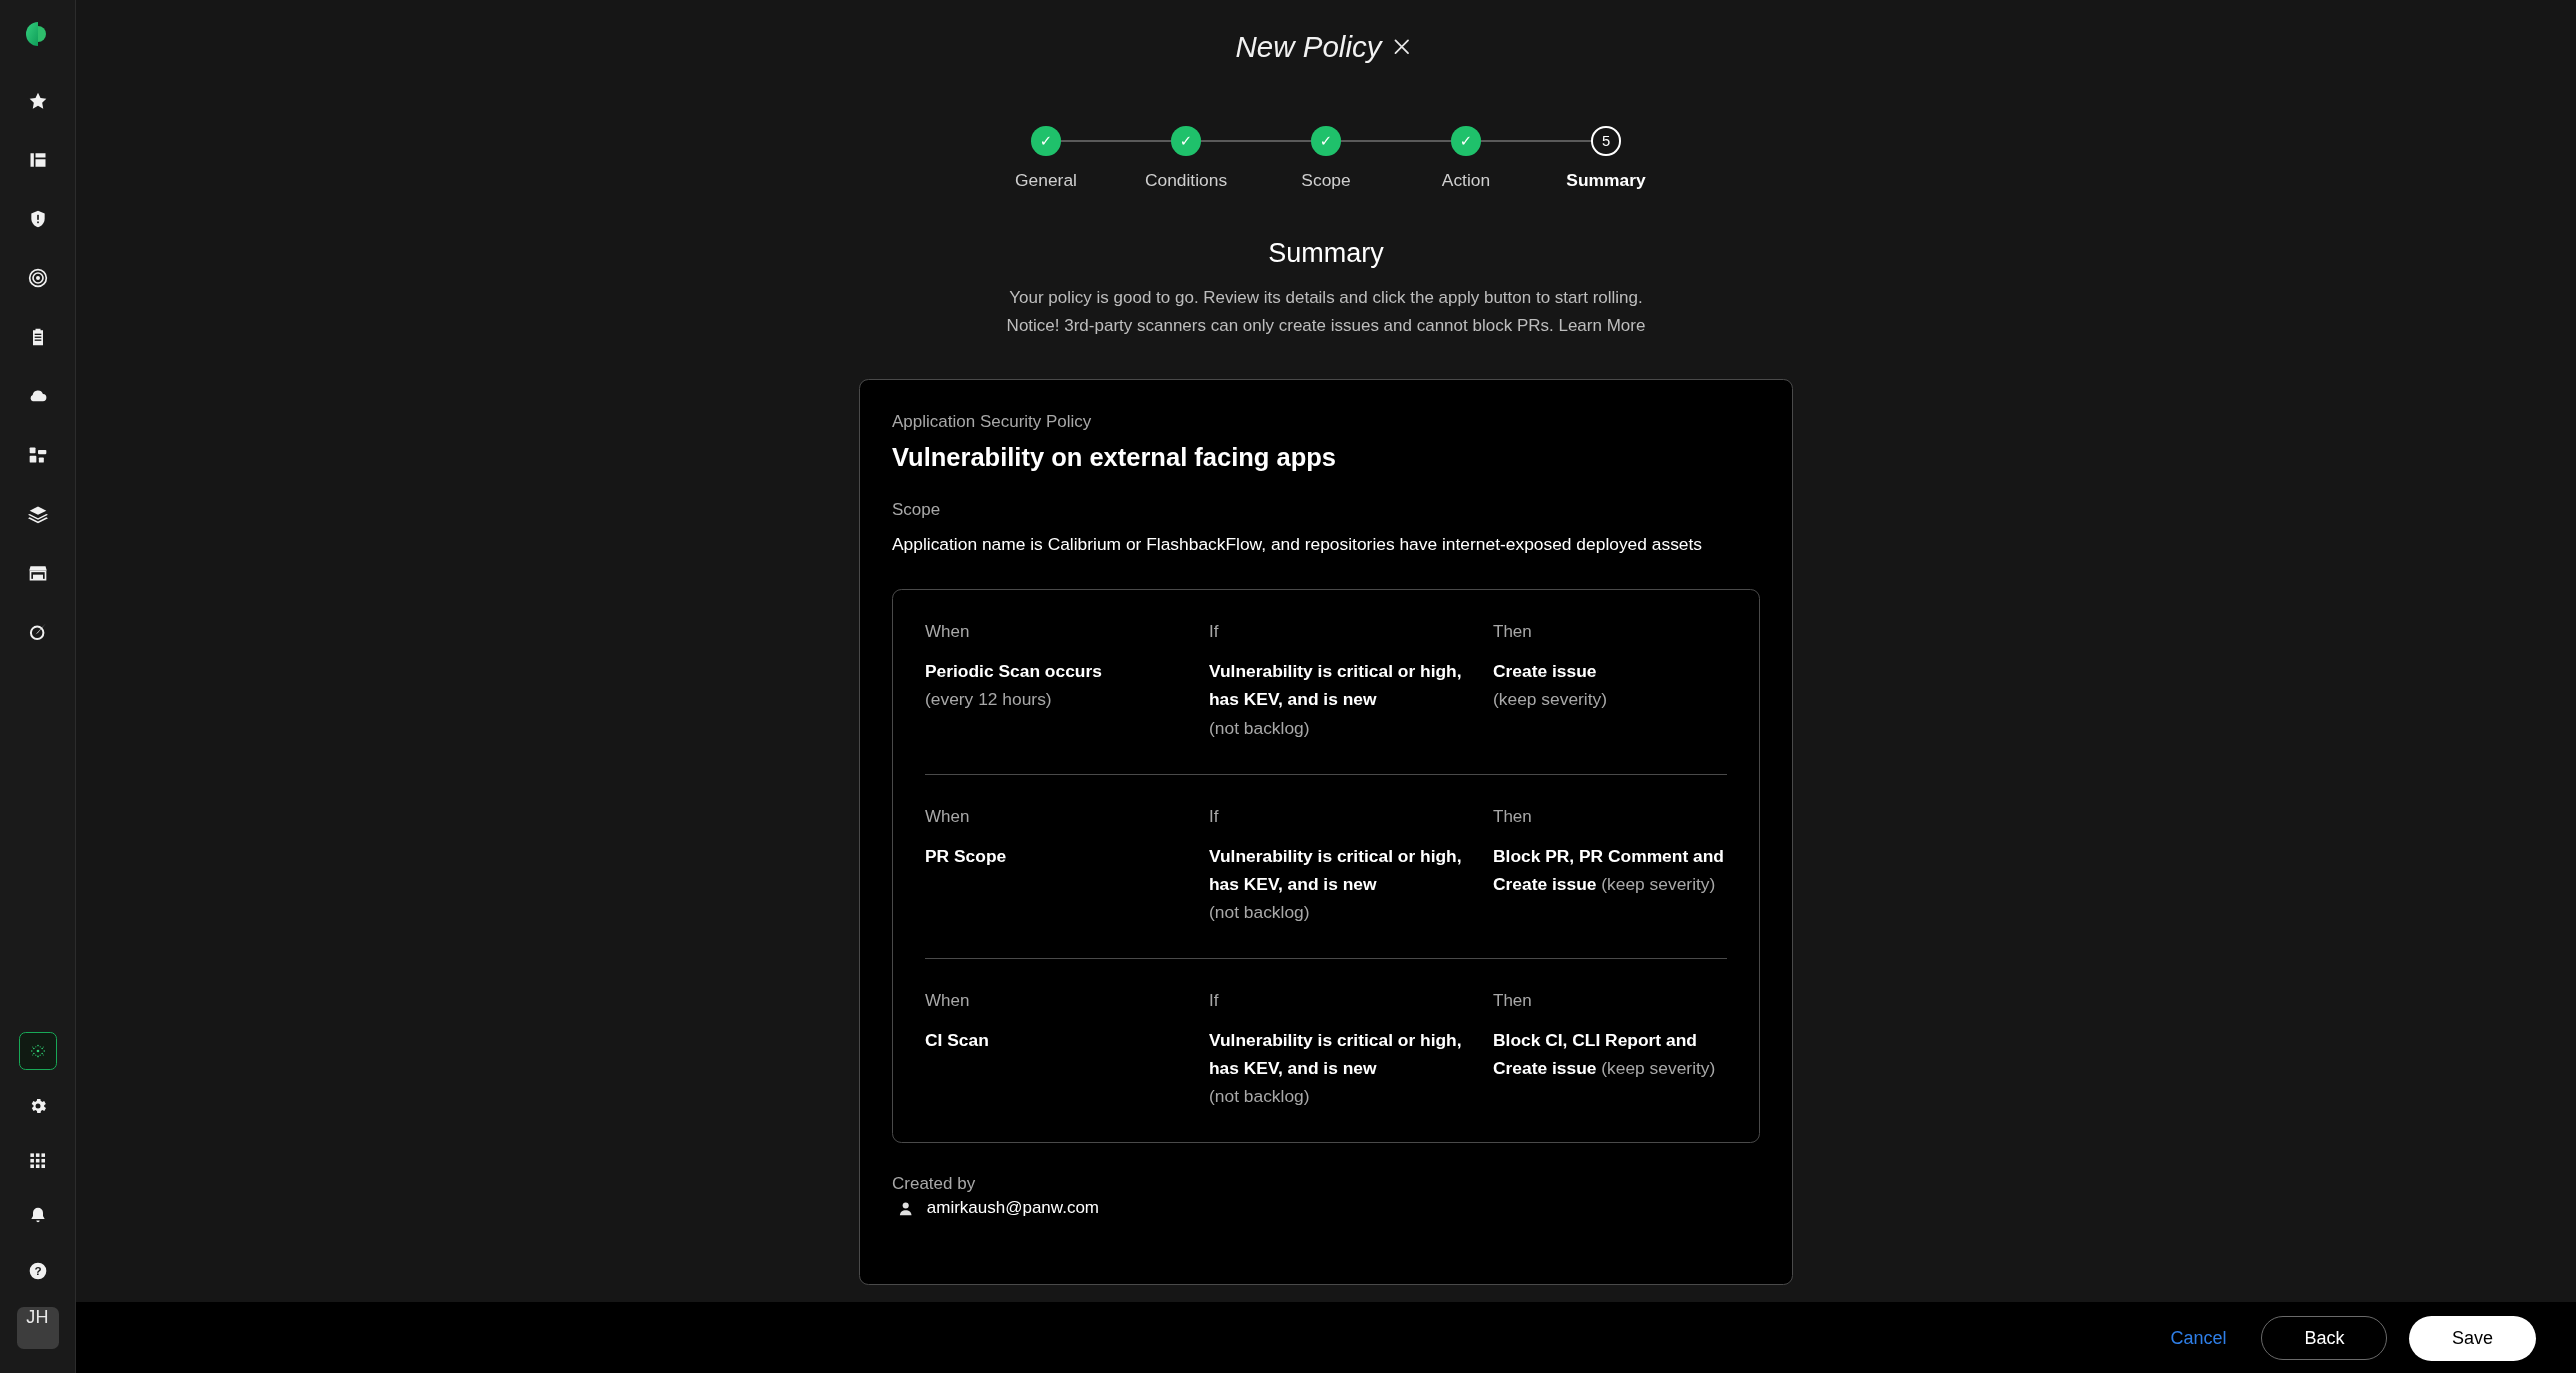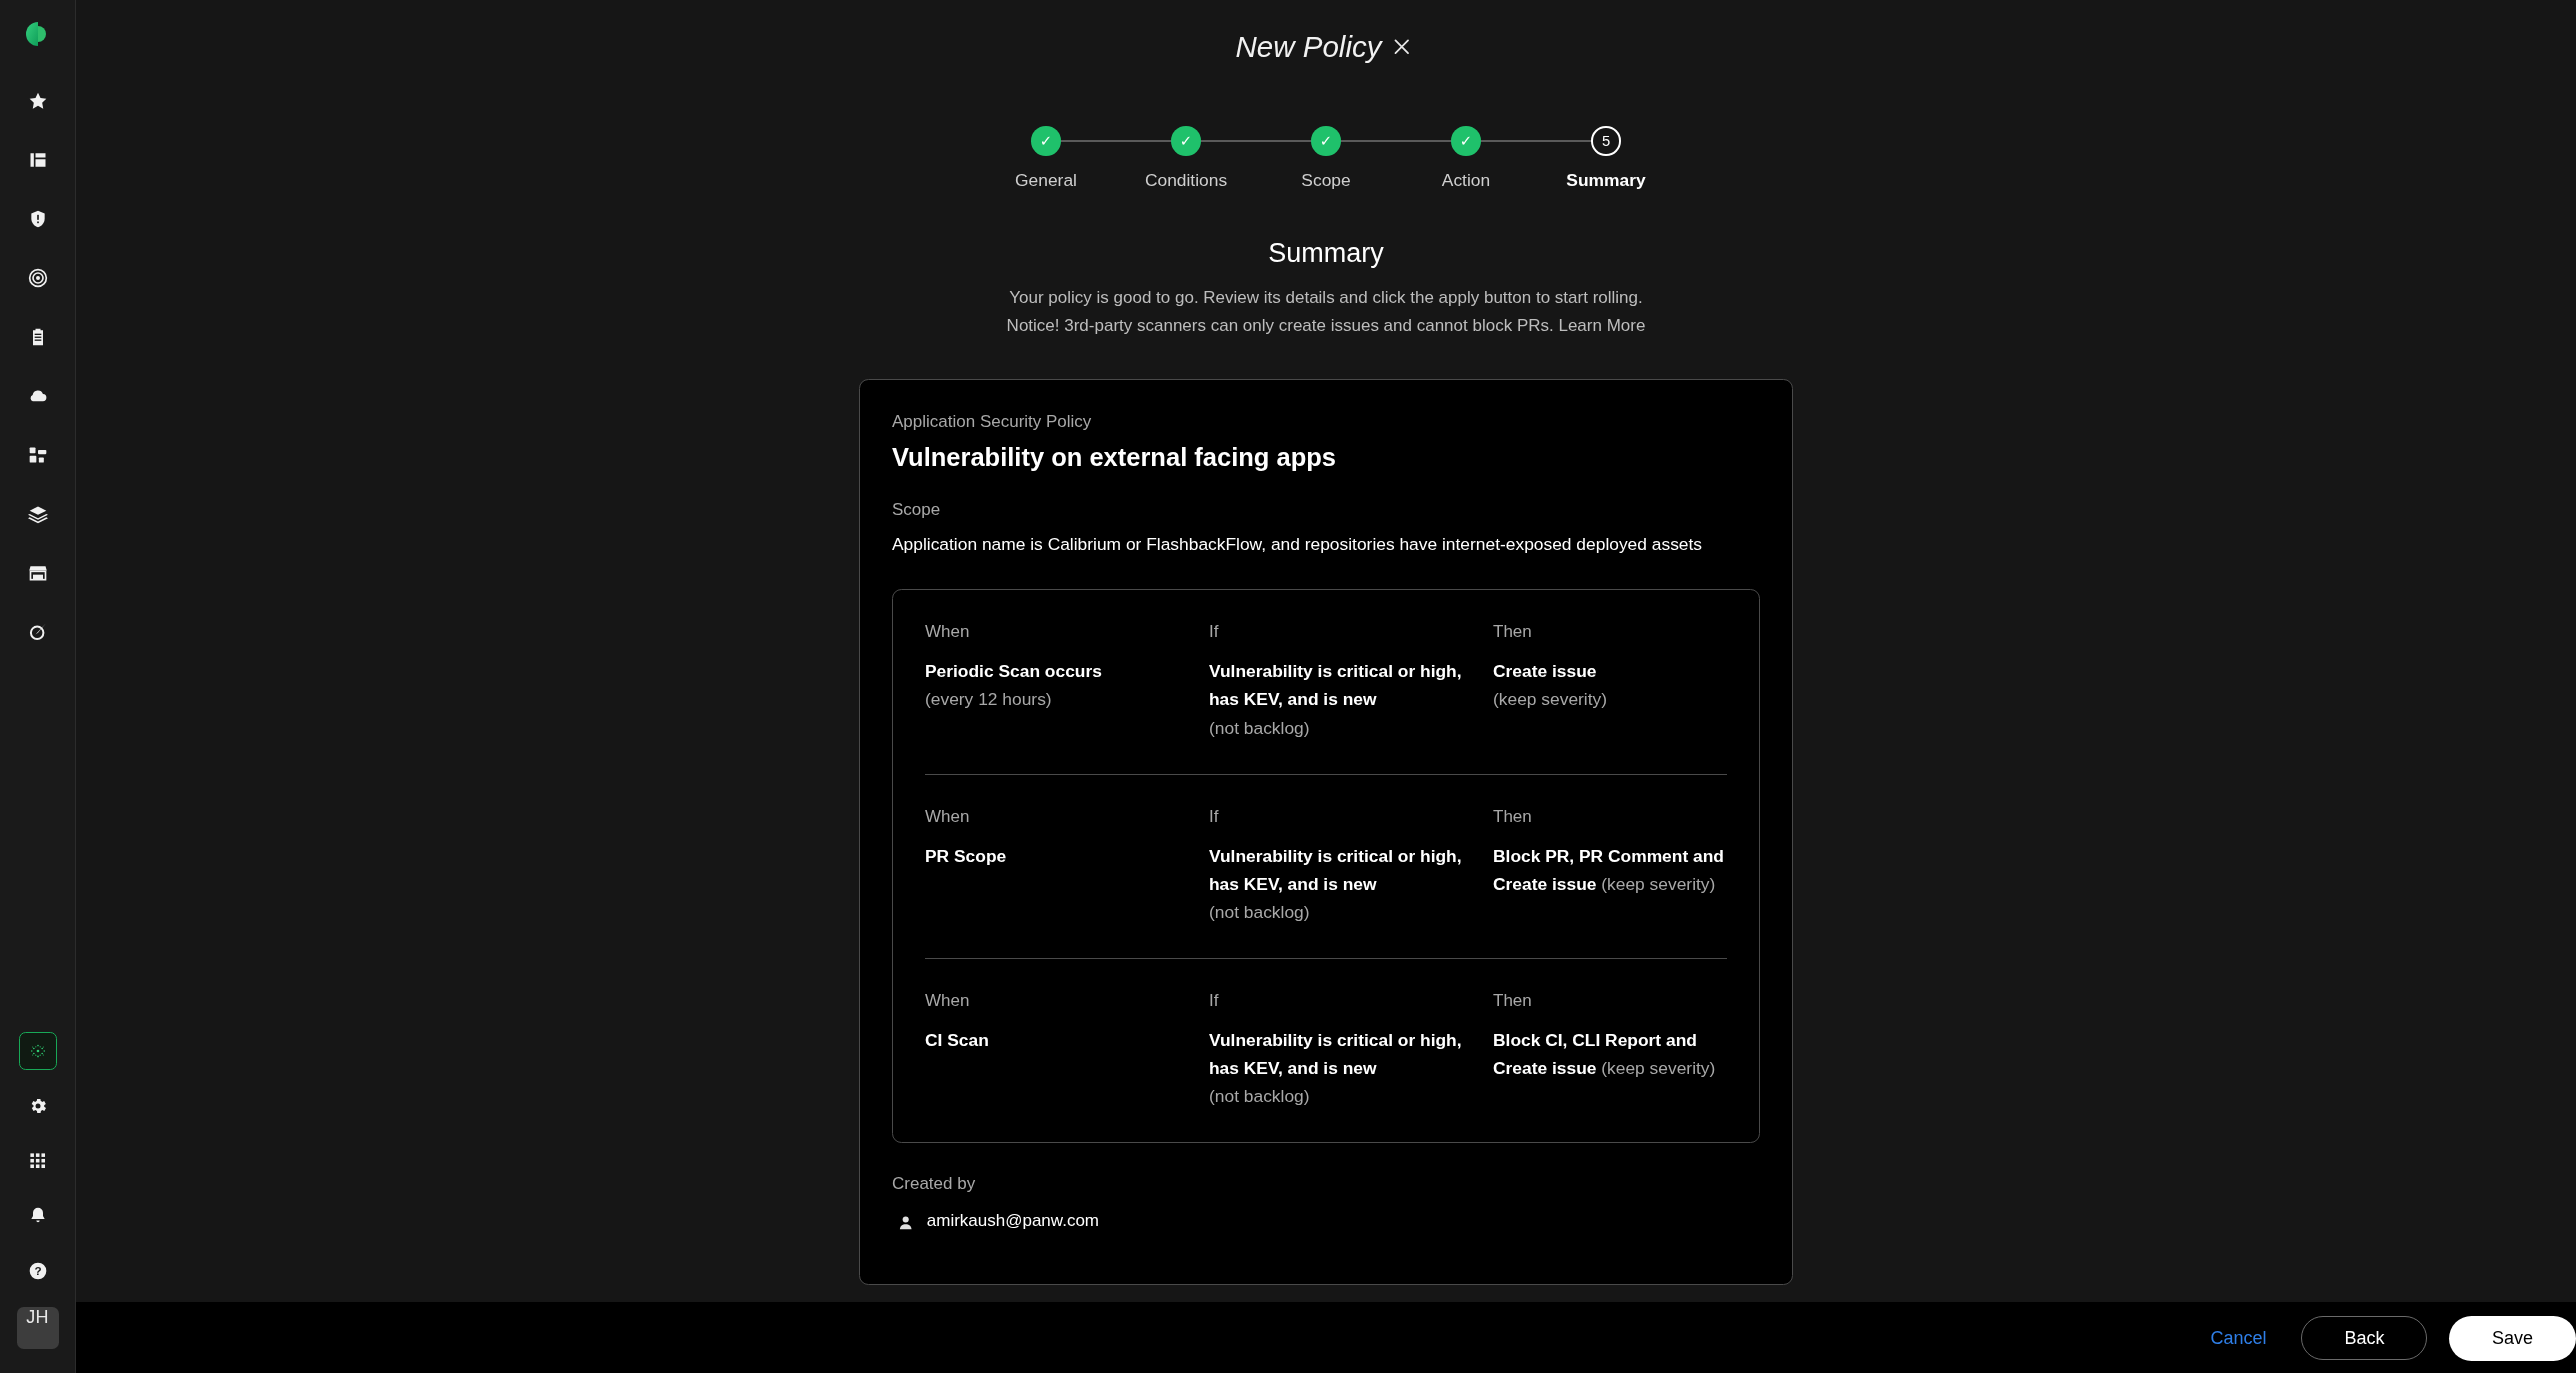--- a/index.html
+++ b/index.html
@@ -121,30 +121,30 @@
   .rule-row { display: flex; padding: 32px 0; }
   .rule-row + .rule-row { border-top: 1.3px solid #4a4a4a; }
   .rule-col { flex: 0 0 284px; }
   .rule-col:last-child { flex: 1; }
   .col-head { font-size: 17px; color: #a8a8a8; }
   .col-body { margin-top: 14.8px; font-size: 17.4px; line-height: 1.62; color: #ffffff; font-weight: bold; max-width: 262px; }
   .muted { color: #a8a8a8; font-weight: normal; }
 
   
   .created-label { font-size: 17px; color: #a8a8a8; margin-top: 31px; }
-  .created-by-row { display: flex; align-items: flex-end; gap: 12px; margin-top: 17px; padding-left: 5.4px; }
+  .created-by-row { display: flex; align-items: center; gap: 12px; margin-top: 4px; padding-left: 5.4px; }
   .created-email { font-size: 17px; color: #ffffff; }
 
   
   .actionbar {
     position: absolute; left: 0; right: 0; bottom: 0;
     height: 72px;
     background: #000000;
     display: flex; align-items: center; justify-content: flex-end;
-    gap: 21.5px;
+    padding-right: 40px; gap: 21.5px;
   }
   .btn-cancel {
     color: #2f7fe8; font-size: 18px; background: none; border: none;
     cursor: pointer; padding: 6.7px 13.4px; font-family: inherit;
   }
   .btn-back {
     color: #ffffff; font-size: 18px; background: #000;
     border: 1.3px solid #6a6a6a; border-radius: 27px;
     padding: 10.7px 42px; cursor: pointer; font-family: inherit;
   }

